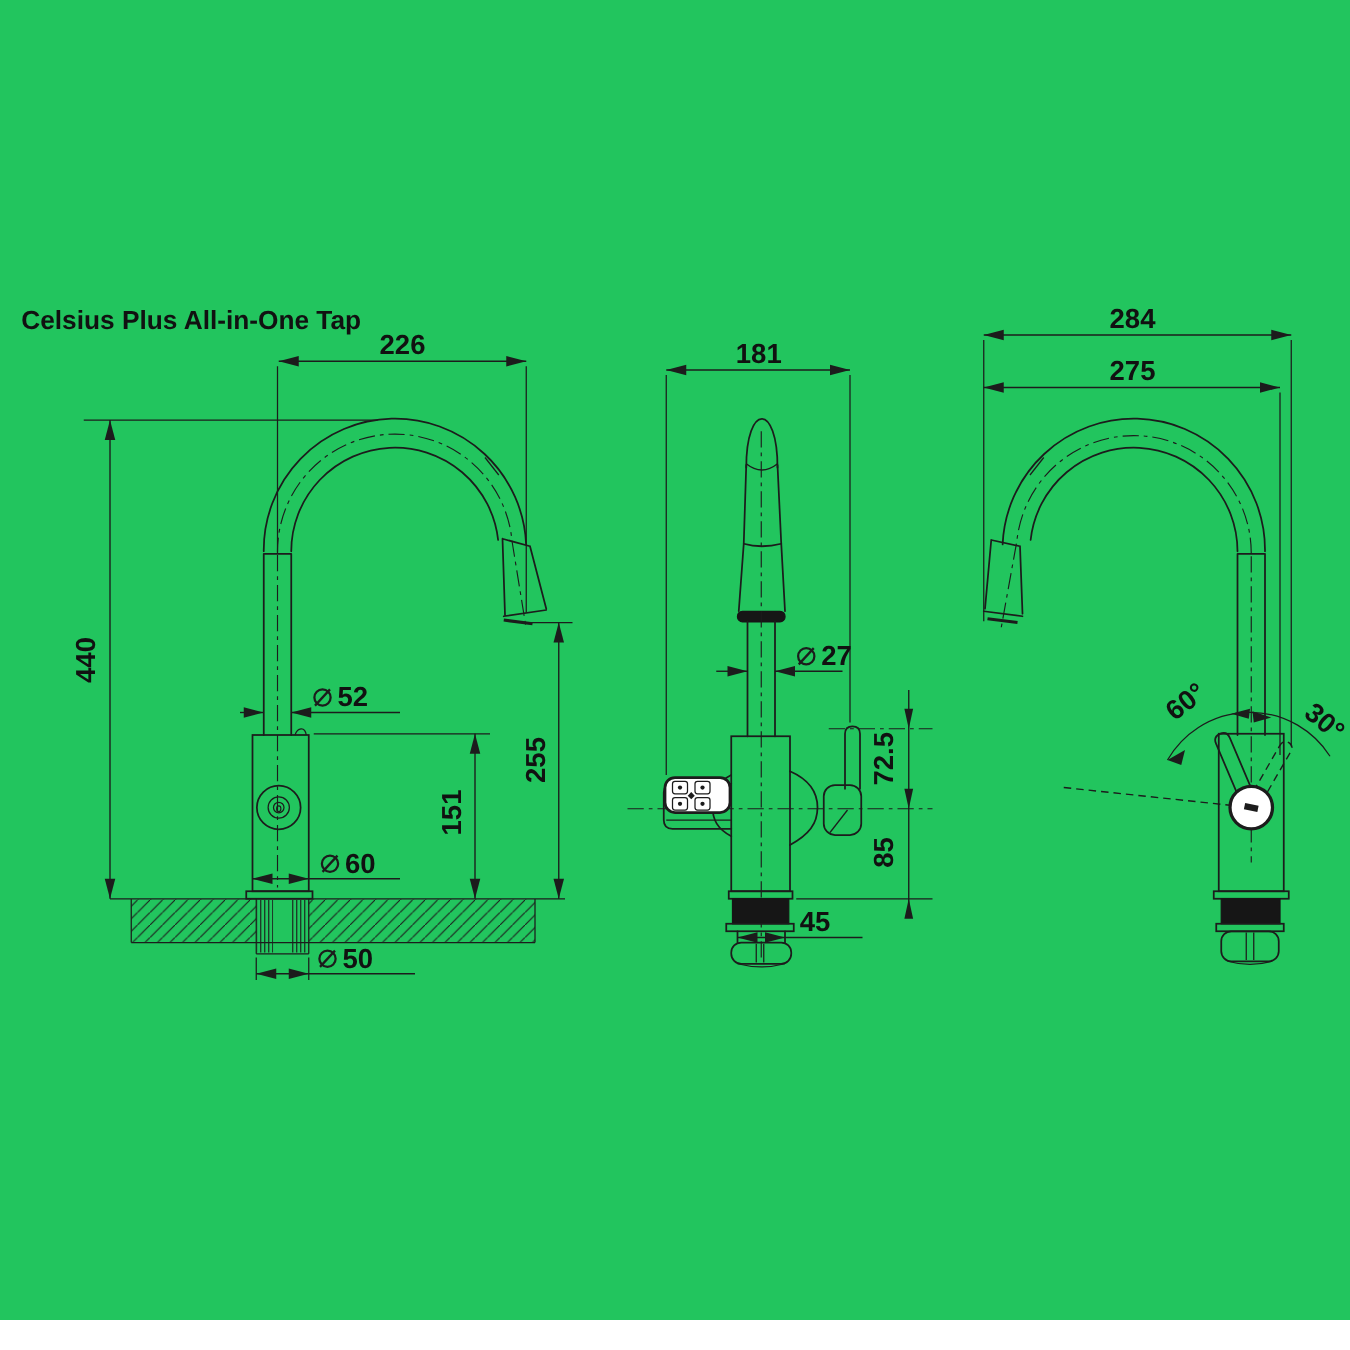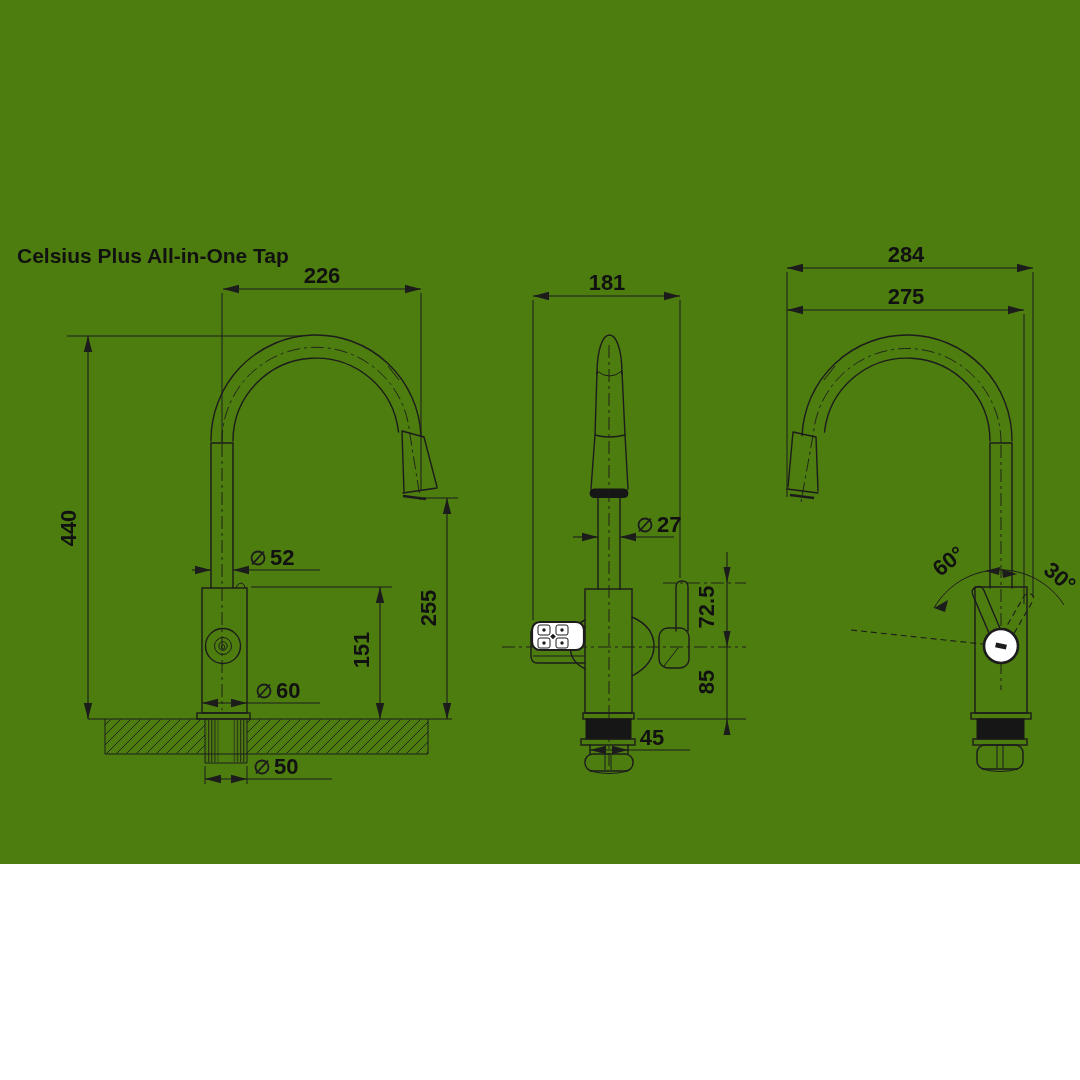--- a/index.html
+++ b/index.html
@@ -1,16 +1,16 @@
 <!DOCTYPE html>
 <html><head>
 <meta charset="utf-8">
 <style>
   html,body{margin:0;padding:0;background:#fff;}
-  #canvas{position:relative;width:1080px;height:864px;background:#4d7c0f;overflow:hidden;}
+  #canvas{position:relative;width:1080px;height:1056px;background:#22c55e;overflow:hidden;}
   svg{display:block;}
   .ol{fill:none;stroke:#1c1c1c;stroke-width:1.4;stroke-linecap:round;}
   .thk{fill:none;stroke:#1c1c1c;stroke-width:2.6;}
   .thin{fill:none;stroke:#1c1c1c;stroke-width:1;}
   .dim{fill:none;stroke:#1c1c1c;stroke-width:1.1;}
   .cl{fill:none;stroke:#1c1c1c;stroke-width:0.9;stroke-dasharray:13 4 3 4;}
   .dsh{fill:none;stroke:#1c1c1c;stroke-width:1.1;stroke-dasharray:6 4;}
   .fillb{fill:#161616;stroke:#161616;}
   .arrfill{fill:#1c1c1c;stroke:none;}
   .txt{font:bold 22px "Liberation Sans", sans-serif;fill:#111;}

